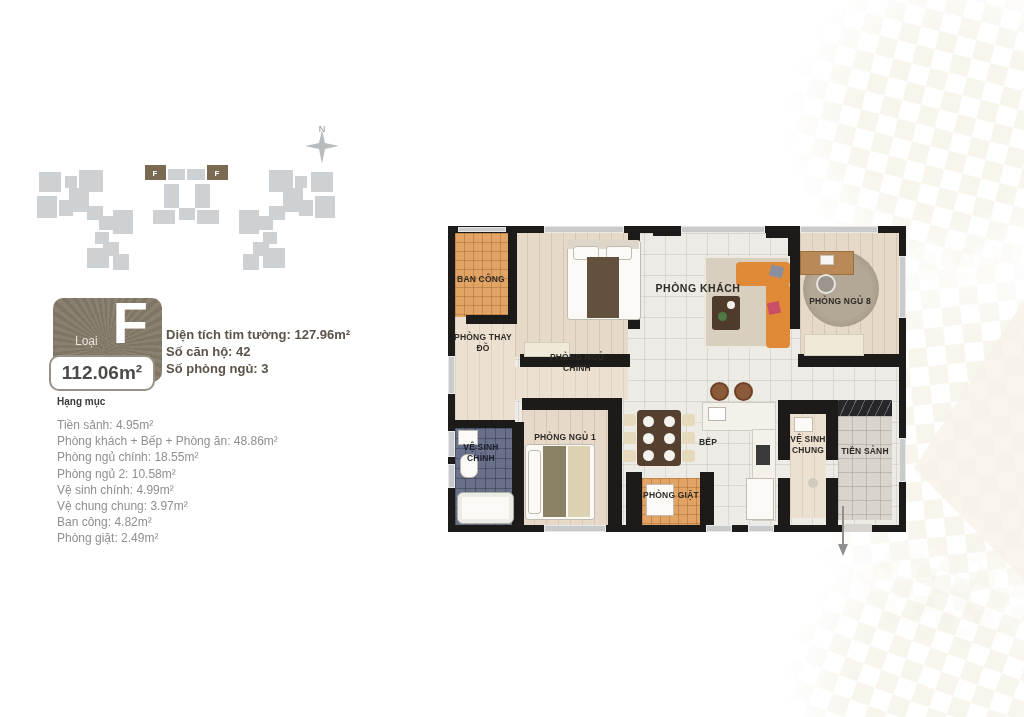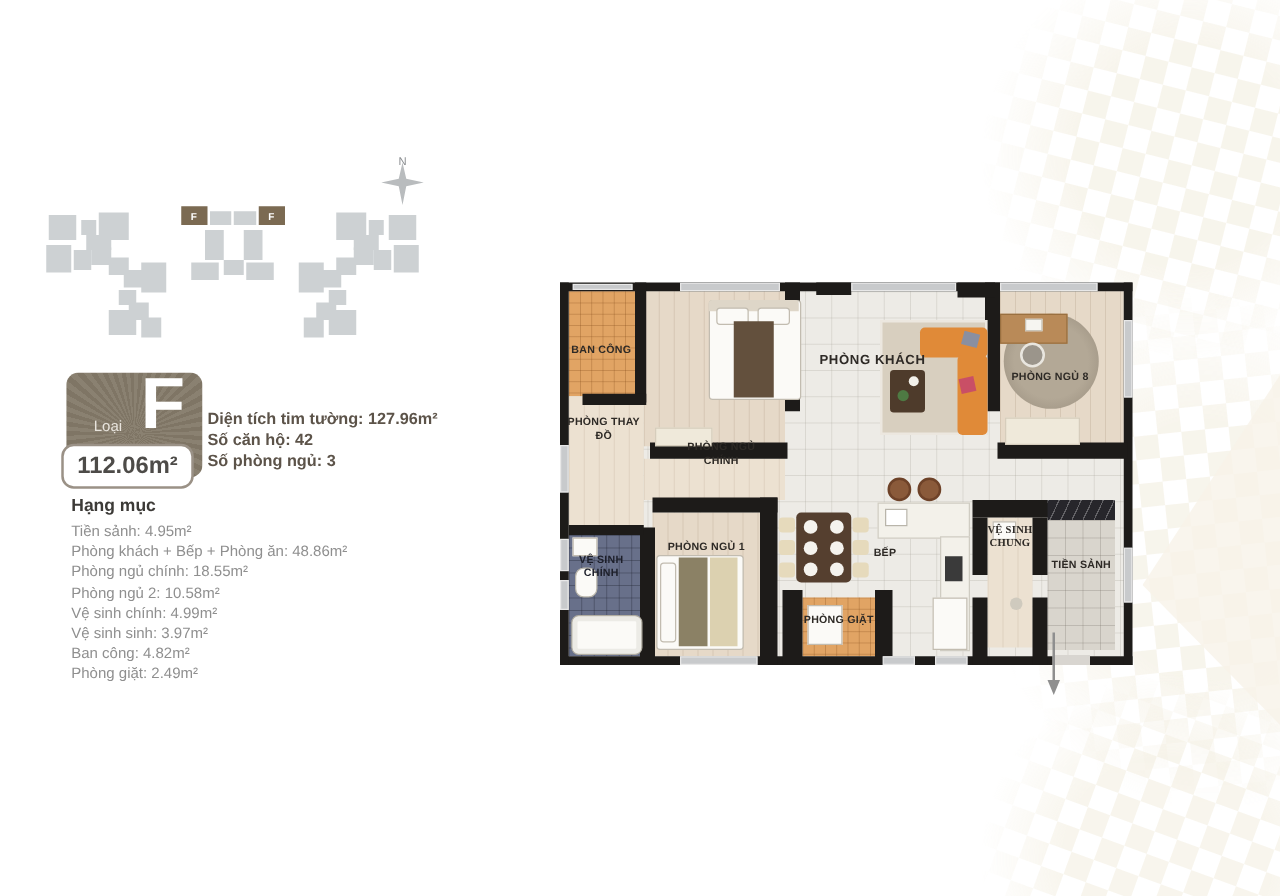--- a/index.html
+++ b/index.html
@@ -35,21 +35,21 @@
     background:#837968;border-radius:10px;
     background-image:repeating-conic-gradient(from 0deg at 50% 58%, rgba(255,255,255,.06) 0 4deg, rgba(0,0,0,.03) 4deg 8deg);}
   .badge .loai{position:absolute;left:22px;top:36px;color:#e8e4dd;font-size:12px;}
   .badge .letter{position:absolute;right:14px;top:-4px;color:#ffffff;font-size:58px;font-weight:bold;line-height:1;}
   .badge-area{position:absolute;left:49px;top:355px;width:102px;height:32px;background:#ffffff;
     border:2px solid #9a9186;border-radius:10px;display:flex;align-items:center;justify-content:center;
     font-size:19px;font-weight:bold;color:#4d4b48;}
   
   .info{position:absolute;left:166px;top:326px;font-size:13px;font-weight:bold;color:#5c5349;line-height:17px;}
   
-  .hangmuc-h{position:absolute;left:57px;top:396px;font-size:14px;font-weight:bold;color:#3c3a37;}
+  .hangmuc-h{position:absolute;left:57px;top:396px;font-size:10px;font-weight:bold;color:#3c3a37;}
   .hangmuc{position:absolute;left:57px;top:417px;font-size:12px;color:#8f8f8f;line-height:16.2px;}
 
   
   .plan{position:absolute;left:448px;top:226px;width:458px;height:306px;}
   .abs{position:absolute;}
   .floor-tile{background-color:#edebe6;
     background-image:linear-gradient(rgba(168,163,153,.28) 1px,transparent 1px),
                      linear-gradient(90deg,rgba(168,163,153,.28) 1px,transparent 1px);
     background-size:21px 21px;}
   .floor-wood{background-color:#e6d9c8;
@@ -159,21 +159,21 @@
   <div>Số phòng ngủ: 3</div>
 </div>
 
 <div class="hangmuc-h">Hạng mục</div>
 <div class="hangmuc">
   <div>Tiền sảnh: 4.95m²</div>
   <div>Phòng khách + Bếp + Phòng ăn: 48.86m²</div>
   <div>Phòng ngủ chính: 18.55m²</div>
   <div>Phòng ngủ 2: 10.58m²</div>
   <div>Vệ sinh chính: 4.99m²</div>
-  <div>Vệ sinh sinh: 3.97m²</div>
+  <div>Vệ chung chung: 3.97m²</div>
   <div>Ban công: 4.82m²</div>
   <div>Phòng giặt: 2.49m²</div>
 </div>
 
 <div class="plan">
 
   <div class="abs floor-tile" style="left:7px;top:7px;width:444px;height:292px;"></div>
   <div class="abs floor-balcony" style="left:7px;top:7px;width:55px;height:84px;"></div>
   <div class="abs floor-wood-light" style="left:7px;top:91px;width:60px;height:107px;"></div>
   <div class="abs floor-wood" style="left:67px;top:7px;width:113px;height:124px;"></div>
@@ -289,15 +289,15 @@
 
   <div class="room-label" style="left:4px;top:48px;width:58px;">BAN CÔNG</div>
   <div class="room-label" style="left:4px;top:106px;width:62px;">PHÒNG THAY ĐỒ</div>
   <div class="room-label" style="left:92px;top:98px;width:74px;margin-top:28px;">PHÒNG NGỦ CHÍNH</div>
   <div class="room-label big" style="left:198px;top:56px;width:104px;">PHÒNG KHÁCH</div>
   <div class="room-label" style="left:346px;top:70px;width:92px;">PHÒNG NGỦ 8</div>
   <div class="room-label" style="left:6px;top:216px;width:54px;color:#1d1f2a;">VỆ SINH CHÍNH</div>
   <div class="room-label" style="left:74px;top:206px;width:86px;">PHÒNG NGỦ 1</div>
   <div class="room-label" style="left:240px;top:211px;width:40px;">BẾP</div>
   <div class="room-label" style="left:192px;top:264px;width:62px;">PHÒNG GIẶT</div>
-  <div class="room-label" style="left:334px;top:192px;width:52px;font-family:Liberation Serif, serif;">VỆ SINH CHUNG</div>
+  <div class="room-label" style="left:334px;top:208px;width:52px;">VỆ SINH CHUNG</div>
   <div class="room-label" style="left:392px;top:220px;width:50px;">TIỀN SẢNH</div>
 </div>
 
 </body></html>

